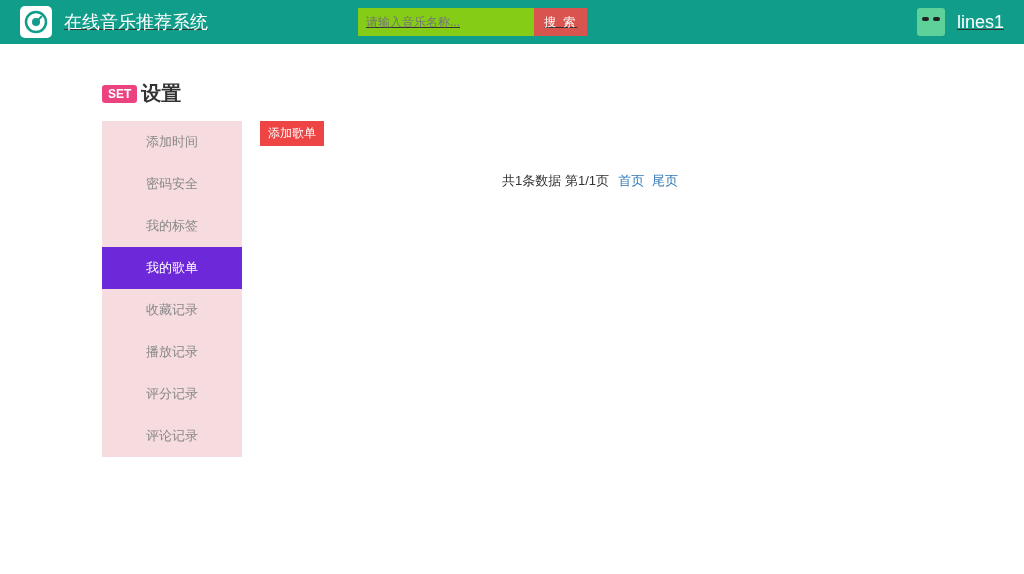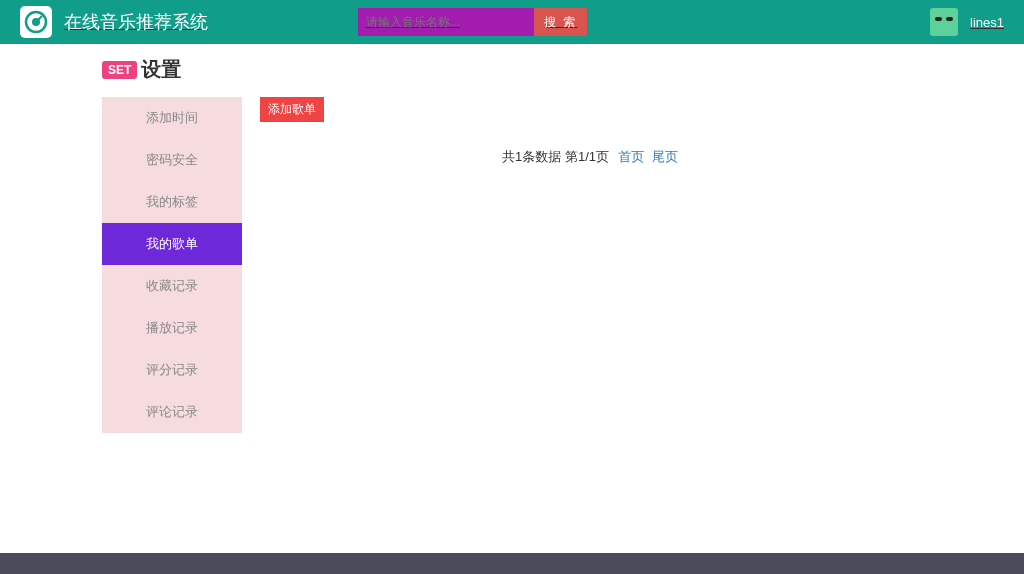--- a/index.html
+++ b/index.html
@@ -5,29 +5,29 @@
 * { margin: 0; padding: 0; box-sizing: border-box; }
 body { font-family: "Microsoft YaHei", Arial, sans-serif; font-size: 14px; color: #333; background: #fff; }
 
 .header { background: #109d8a; height: 44px; display: flex; align-items: center; padding: 0 0; }
 .header-inner { width: 1024px; margin: 0 auto; display: flex; align-items: center; padding: 0 20px; text-decoration: underline; }
 .logo-box { display: flex; align-items: center; }
 .logo-icon { width: 32px; height: 32px; background: #fff; border-radius: 5px; display: flex; align-items: center; justify-content: center; margin-right: 12px; }
 .logo-icon svg { width: 24px; height: 24px; }
 .app-title { color: #fff; font-size: 18px; font-weight: normal; }
 .search-area { margin-left: 150px; display: flex; }
-.search-input { width: 176px; height: 28px; border: none; padding: 0 8px; font-size: 12px; outline: none; background: #a21caf; }
+.search-input { width: 176px; height: 28px; border: none; padding: 0 8px; font-size: 12px; outline: none; background: #84cc16; }
 .search-btn { height: 28px; background: #d9534f; color: #fff; border: none; padding: 0 10px; font-size: 12px; cursor: pointer; letter-spacing: 2px; }
 .user-area { margin-left: auto; display: flex; align-items: center; }
 .avatar { width: 28px; height: 28px; background: #5ed19a; border-radius: 3px; display: flex; align-items: center; justify-content: center; margin-right: 12px; position: relative; }
 .avatar::before, .avatar::after { content: ""; position: absolute; width: 7px; height: 4px; background: #222; border-radius: 2px; top: 9px; }
 .avatar::before { left: 5px; }
 .avatar::after { right: 5px; }
-.username { color: #fff; font-size: 13px; text-align: center; }
-.page-head { width: 820px; margin: 0 auto; padding-top: 12px; }
+.username { color: #fff; font-size: 18px; text-align: center; }
+.page-head { width: 820px; margin: 0 auto; padding-top: 36px; }
 .set-badge { display: inline-block; background: #ec427f; color: #fff; font-size: 12px; font-weight: bold; padding: 2px 6px; border-radius: 3px; vertical-align: middle; }
 .page-title { font-size: 20px; font-weight: bold; display: inline; vertical-align: middle; }
 
 .main-wrap { width: 820px; margin: 14px auto 60px; display: flex; align-items: flex-start; gap: 18px; }
 
 .sidebar { width: 140px; background: #f7dcdf; }
 .side-item { height: 42px; line-height: 42px; text-align: center; color: #888; font-size: 13px; cursor: pointer; }
 .side-item.active { background: #6d28d9; color: #fff; }
 
 .content { flex: 1; }

